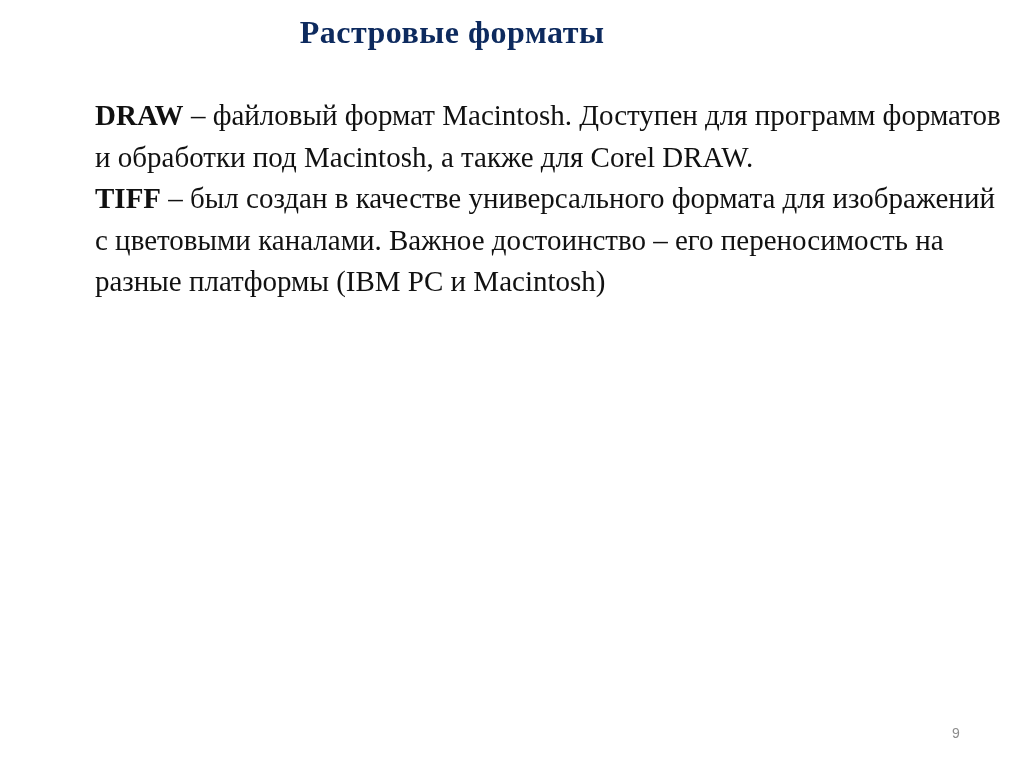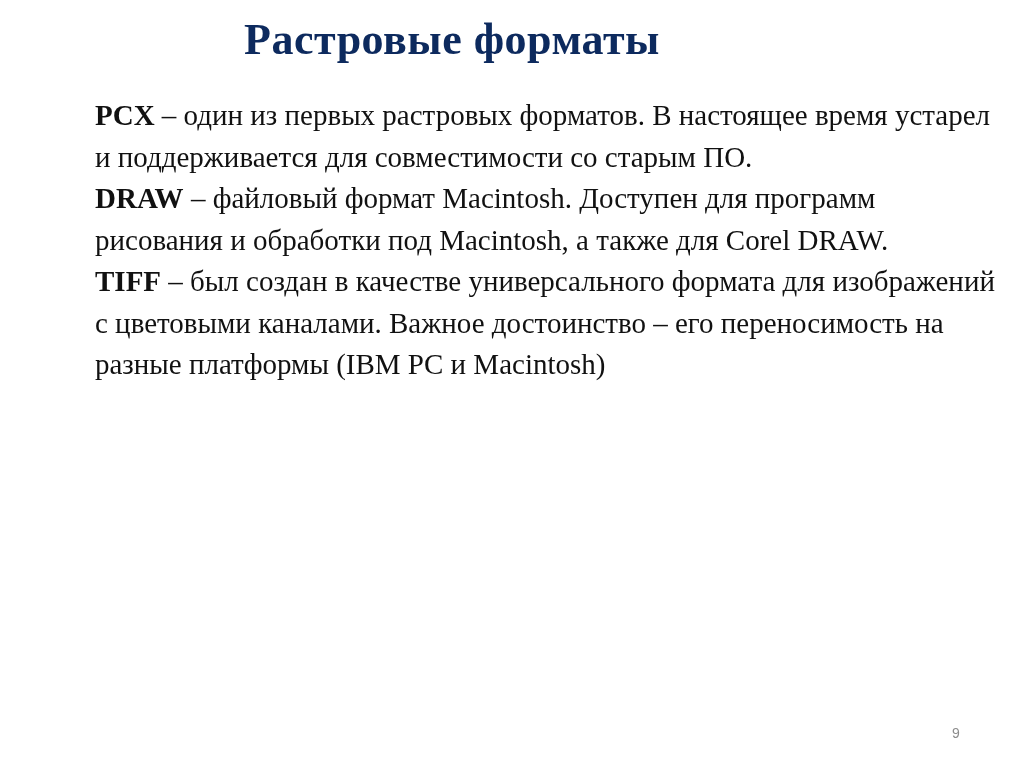--- a/index.html
+++ b/index.html
@@ -1,21 +1,21 @@
 <!DOCTYPE html>
 <html><head>
 <meta charset="utf-8">
 <style>
   html, body { margin: 0; padding: 0; background: #ffffff; }
   body { width: 1024px; height: 767px; position: relative; overflow: hidden; }
   .title {
     position: absolute; left: 0; top: 14px; width: 904px;
     text-align: center;
     font-family: "Liberation Serif", serif;
-    font-weight: bold; font-size: 44px; color: #0d2a5e;
+    font-weight: bold; font-size: 32px; color: #0d2a5e;
     letter-spacing: 0.5px;
   }
   .content {
     position: absolute; left: 95px; top: 95px; width: 910px;
     font-family: "Liberation Serif", serif;
     font-size: 29px; line-height: 41.5px; color: #111111;
   }
   .para { margin: 0; }
   .para.gap { }
   .term { font-weight: bold; }
@@ -25,23 +25,20 @@
     font-size: 14px; color: #8c8c8c;
   }
 </style>
 </head>
 <body>
 
 <div class="title">Растровые форматы</div>
 
 <div class="content">
   <p class="para">
-    <span class="term">PCX</span><span> – один из первых растровых форматов. В настоящее время устарел и поддерживается для совместимости со старым ПО.</span>
-  </p>
-  <p class="para">
-    <span class="term">DRAW</span><span> – файловый формат Macintosh. Доступен для программ рисования и обработки под Macintosh, а также для Corel DRAW.</span>
+    <span class="term">DRAW</span><span> – файловый формат Macintosh. Доступен для программ форматов и обработки под Macintosh, а также для Corel DRAW.</span>
   </p>
   <p class="para gap">
     <span class="term">TIFF</span><span> – был создан в качестве универсального формата для изображений с цветовыми каналами. Важное достоинство – его переносимость на разные платформы (IBM PC и Macintosh)</span>
   </p>
 </div>
 
 <div class="page-num">9</div>
 
 </body></html>

